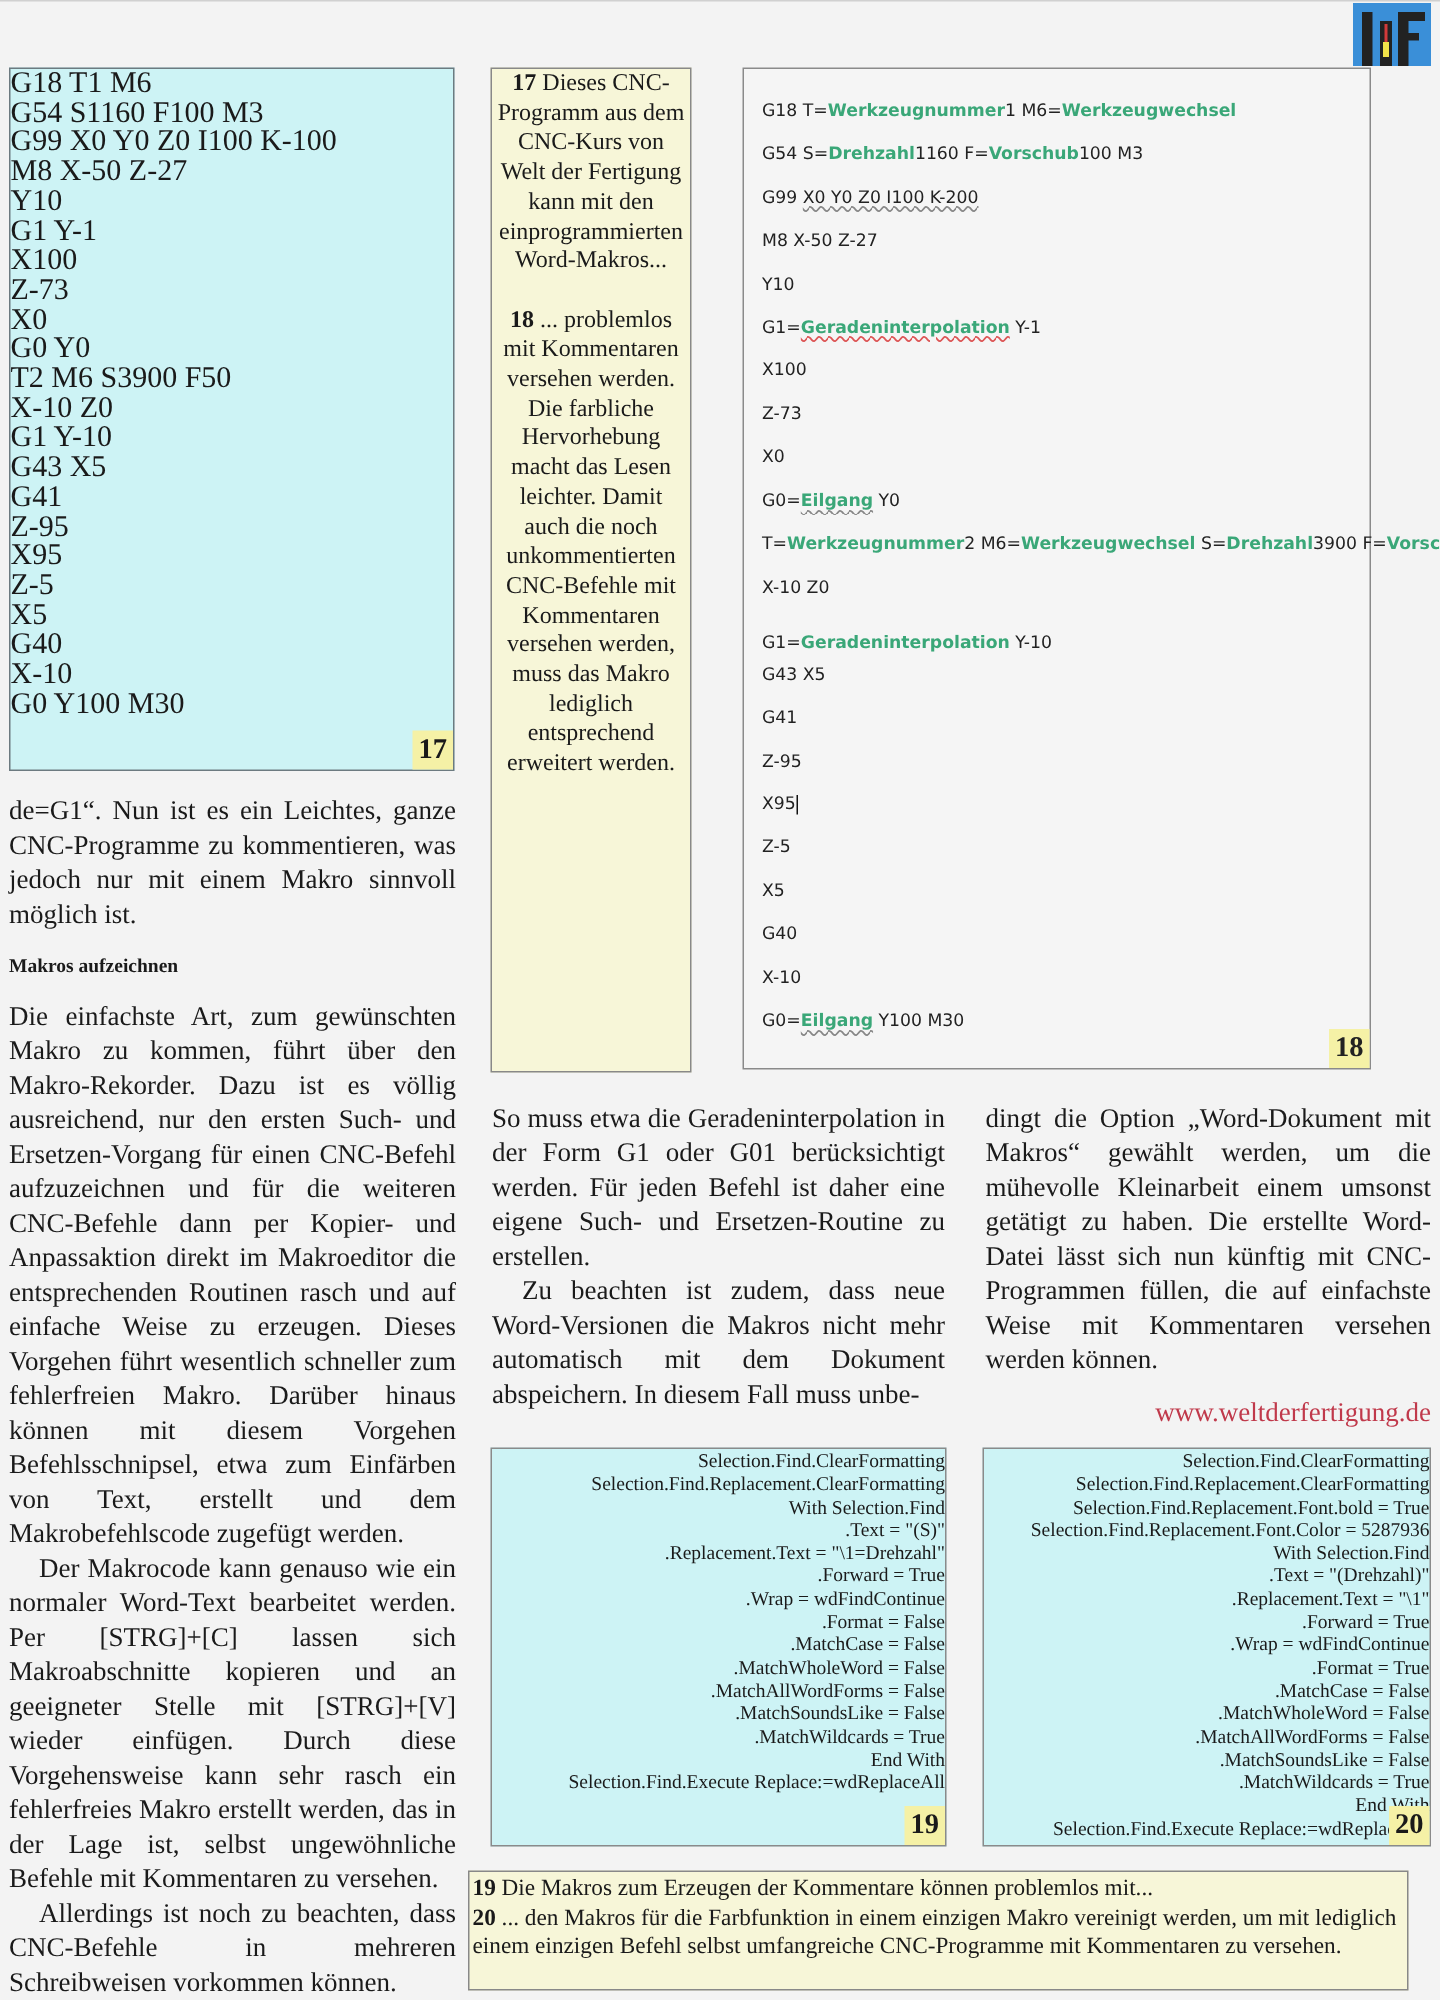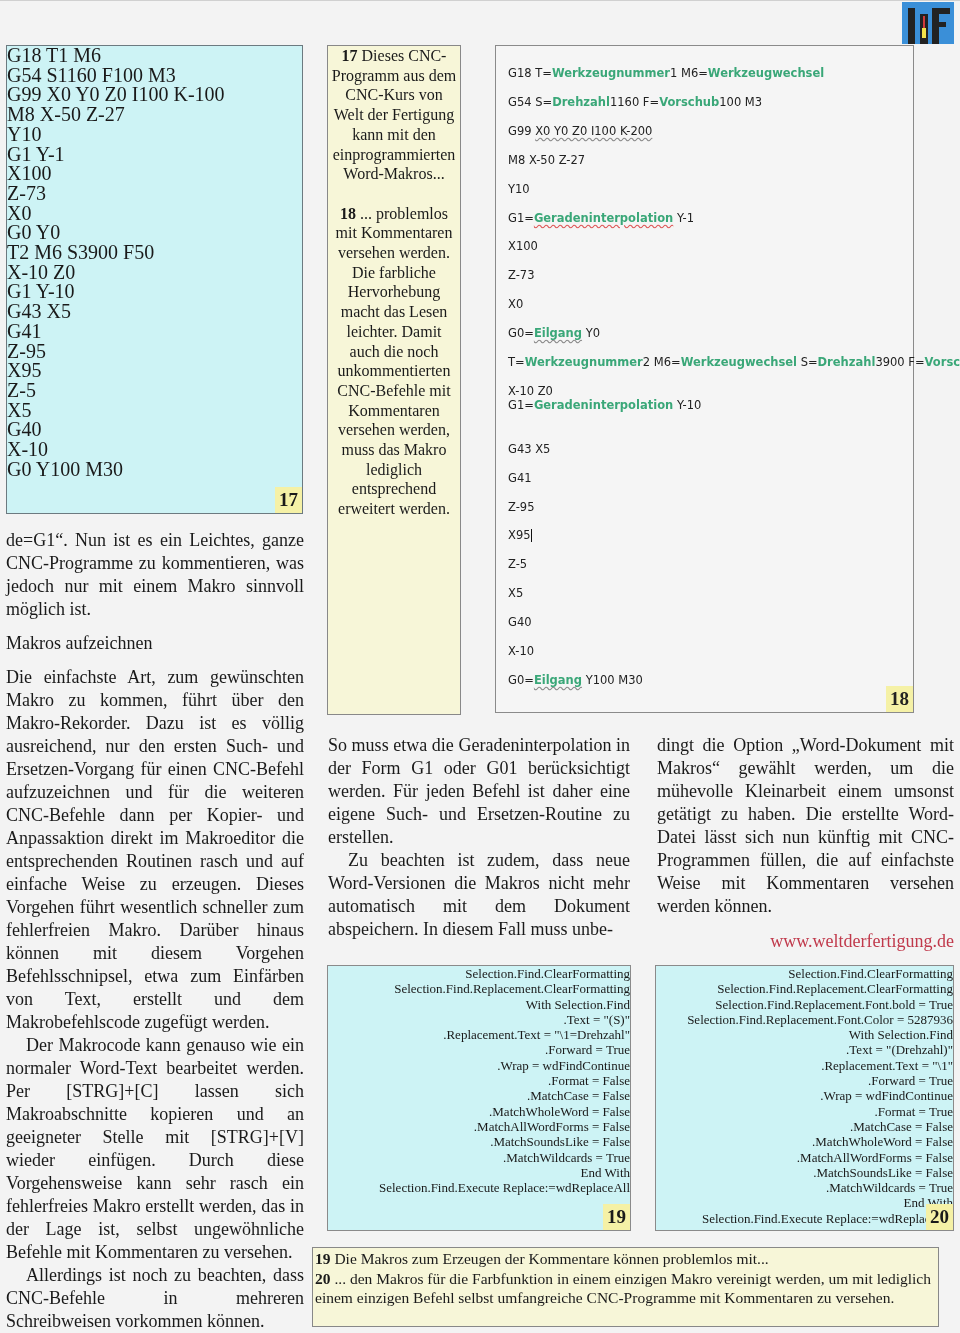--- a/index.html
+++ b/index.html
@@ -21,21 +21,21 @@
   .caption-side p{margin:0 0 19.7px 0;}
   .screen{left:495px;top:45px;width:419px;height:668px;background:#f5f5f5;border:1px solid #8a8a8a;box-sizing:border-box;font-family:"DejaVu Sans",sans-serif;font-size:11.5px;color:#222;}
   .screen .sline{position:absolute;left:12px;white-space:nowrap;}
   .hl{color:#3aa778;font-weight:bold;}
   .sq{text-decoration:underline wavy #d55;text-underline-offset:2px;}
   .sqb{text-decoration:underline wavy #888;text-underline-offset:2px;}
   .cursor{display:inline-block;width:1px;height:13px;background:#111;vertical-align:middle;}
   .body-text{font-size:18px;line-height:23px;text-align:justify;}
   .body-text p{margin:0;}
   .indent{text-indent:20px;}
-  .heading{font-weight:normal;font-size:18px;}
+  .heading{font-weight:bold;font-size:13px;}
   .vba{background:#cdf3f5;border:1px solid #8a8a8a;box-sizing:border-box;font-size:13px;line-height:15.3px;padding:0;}
   .vba .vl{white-space:nowrap;text-align:right;}
   .vba .i1{padding-left:13px;}
   .vba .i2{padding-left:27px;}
   .bottom-cap{left:312px;top:1247px;width:627px;height:80px;background:#f7f6d8;border:1px solid #888;box-sizing:border-box;font-size:15.5px;line-height:19.5px;padding:1px 2px;}
   .url{color:#c0394b;font-size:18px;text-align:right;}
 </style>
 </head>
 <body>
 
@@ -91,21 +91,21 @@
       <div class="sline" style="top: 77.8px;"><span class="">G99 </span><span class="sqb">X0 Y0 Z0 I100 K-200</span></div>
       <div class="sline" style="top: 106.7px;"><span class="">M8 X-50 Z-27</span></div>
       <div class="sline" style="top: 135.6px;"><span class="">Y10</span></div>
       <div class="sline" style="top: 164.5px;"><span class="">G1=</span><span class="hl sq">Geradeninterpolation</span><span class=""> Y-1</span></div>
       <div class="sline" style="top: 193.4px;"><span class="">X100</span></div>
       <div class="sline" style="top: 222.3px;"><span class="">Z-73</span></div>
       <div class="sline" style="top: 251.2px;"><span class="">X0</span></div>
       <div class="sline" style="top: 280.1px;"><span class="">G0=</span><span class="hl sqb">Eilgang</span><span class=""> Y0</span></div>
       <div class="sline" style="top: 309px;"><span class="">T=</span><span class="hl">Werkzeugnummer</span><span class="">2 M6=</span><span class="hl">Werkzeugwechsel</span><span class=""> S=</span><span class="hl">Drehzahl</span><span class="">3900 F=</span><span class="hl">Vorschub</span></div>
       <div class="sline" style="top: 337.9px;"><span class="">X-10 Z0</span></div>
-      <div class="sline" style="top: 352px; text-align: right;"><span class="">G1=</span><span class="hl">Geradeninterpolation</span><span class=""> Y-10</span></div>
+      <div class="sline" style="top: 375px; text-align: right;"><span class="">G1=</span><span class="hl">Geradeninterpolation</span><span class=""> Y-10</span></div>
       <div class="sline" style="top: 395.7px;"><span class="">G43 X5</span></div>
       <div class="sline" style="top: 424.6px;"><span class="">G41</span></div>
       <div class="sline" style="top: 453.5px;"><span class="">Z-95</span></div>
       <div class="sline" style="top: 482.4px;"><span class="">X95</span><span class="cursor"></span></div>
       <div class="sline" style="top: 511.3px;"><span class="">Z-5</span></div>
       <div class="sline" style="top: 540.2px;"><span class="">X5</span></div>
       <div class="sline" style="top: 569.1px;"><span class="">G40</span></div>
       <div class="sline" style="top: 598px;"><span class="">X-10</span></div>
       <div class="sline" style="top: 626.9px;"><span class="">G0=</span><span class="hl sqb">Eilgang</span><span class=""> Y100 M30</span></div>
     </div>

